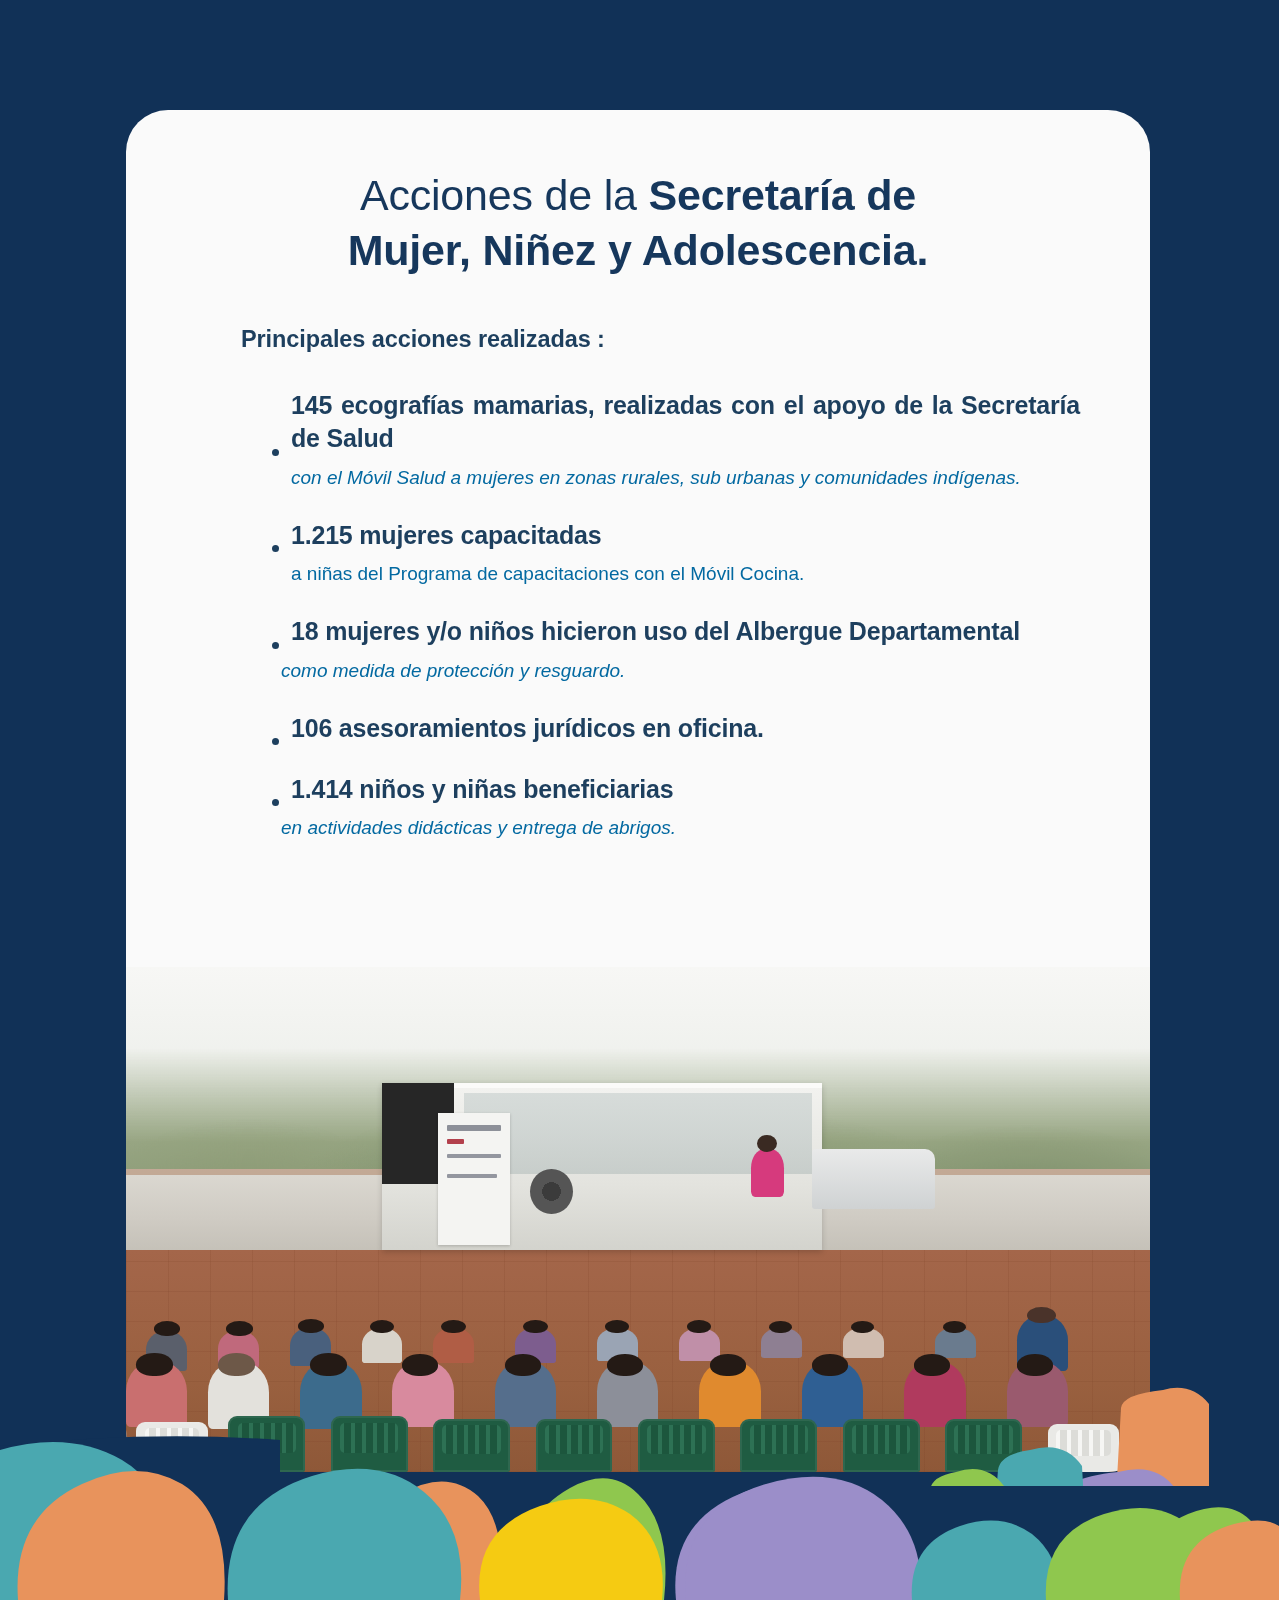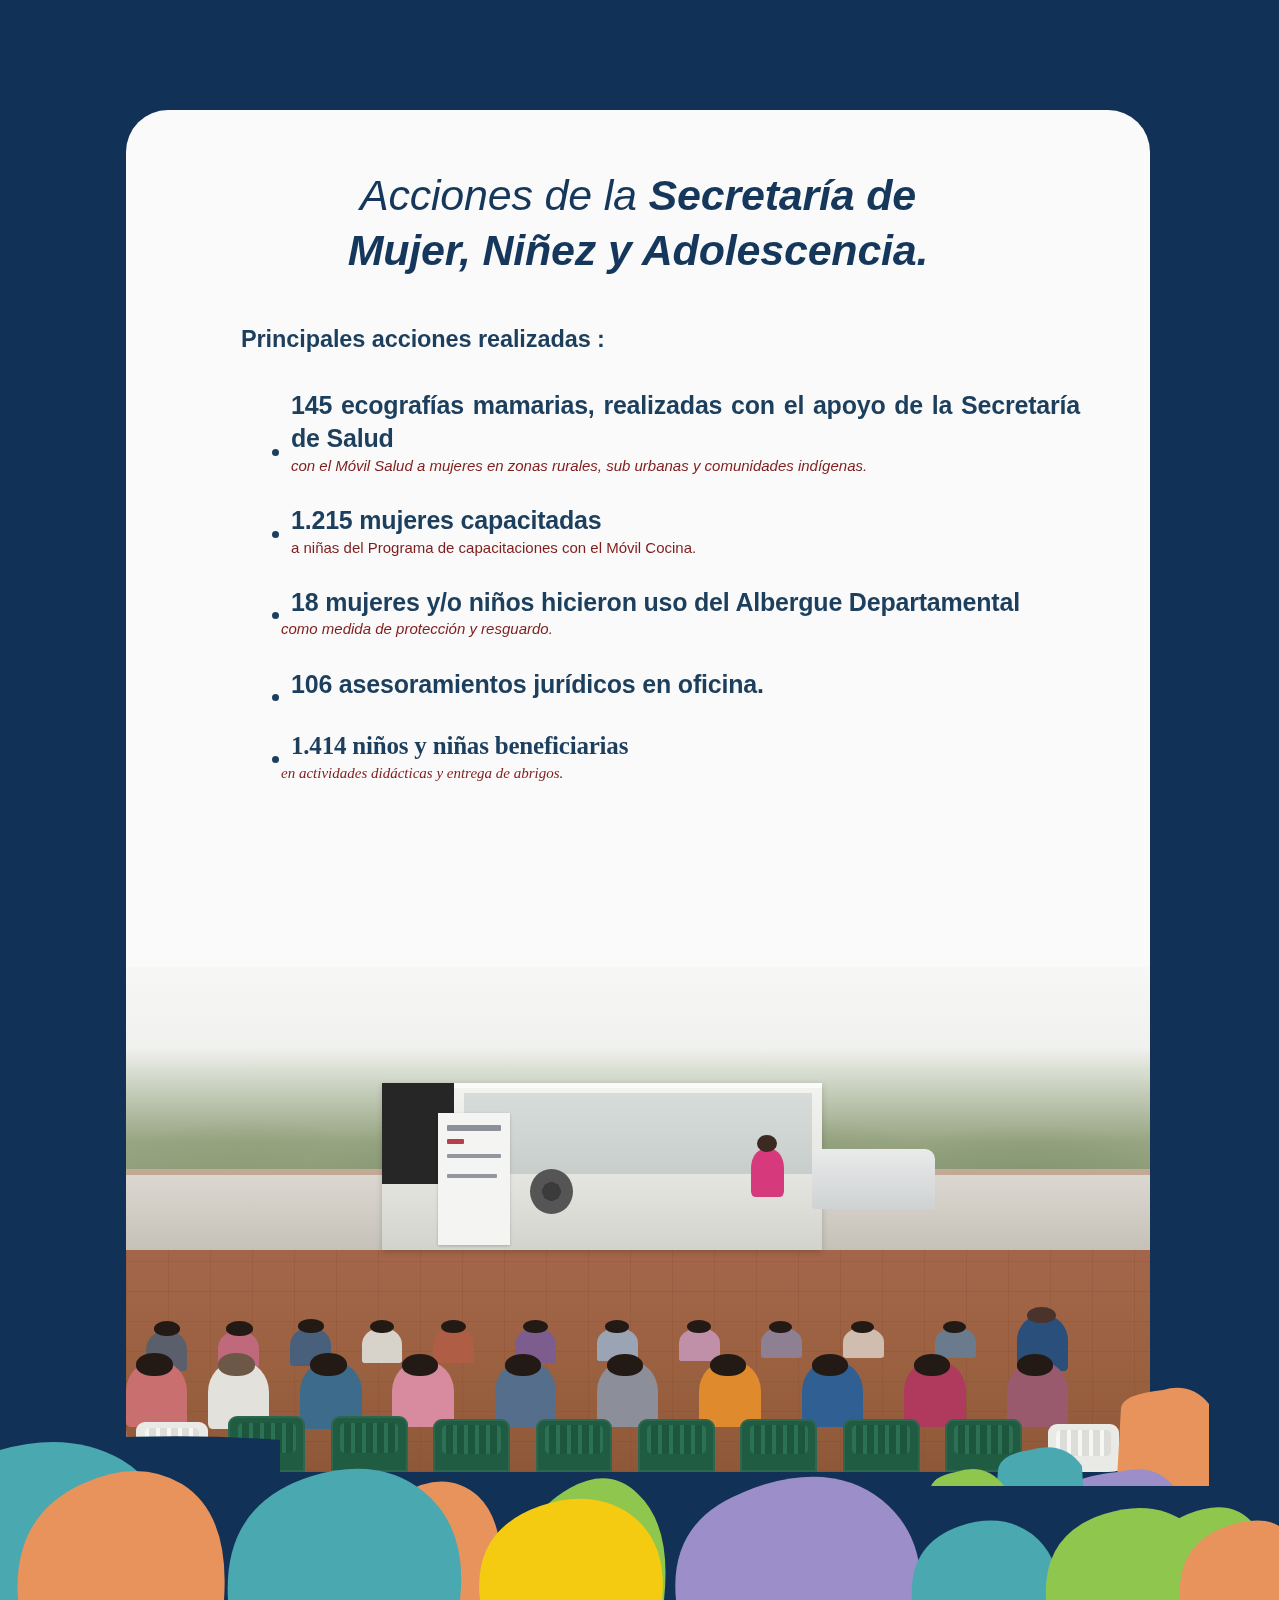--- a/index.html
+++ b/index.html
@@ -29,64 +29,63 @@
   
   .title {
     margin-top:58px;
     text-align:center;
     color:#16375c;
     font-size:43px;
     line-height:1.28;
     font-weight:400;
     letter-spacing:-0.2px;
     padding:0 60px;
-    font-style:italic;
   }
   .title b { font-weight:700; }
 
   
   .body {
     padding:0 70px 0 115px;
     margin-top:48px;
   }
   .lead {
     color:#1d3f5e;
     font-size:23.5px;
     font-weight:700;
     margin-bottom:36px;
     letter-spacing:-0.1px;
   }
 
   .bullet { margin-bottom:28px; }
-  .bullet:last-child { margin-bottom:0;font-family:Liberation Serif, serif; }
+  .bullet:last-child { margin-bottom:0; }
 
   .bl-row { display:flex; align-items:flex-end; }
   .dot {
     flex:0 0 auto;
     width:7px; height:7px;
     border-radius:50%;
     background:#1d3f5e;
     margin:15px 12px 0 31px;
   }
   .bl-head {
     color:#1d3f5e;
     font-size:25px;
     font-weight:700;
     line-height:1.33;
     letter-spacing:-0.2px;
     flex:1;
   }
   .bl-head.just { text-align:justify; text-align-last:left; }
 
   .bl-sub {
-    color:#7f1d1d;
-    font-size:15px;
+    color:#0369a1;
+    font-size:19px;
     font-style:italic;
     line-height:1.38;
-    margin-top:0;
+    margin-top:9px;
   }
   .bl-sub.normal { font-style:normal; }
   .bl-sub.i-50  { padding-left:50px; text-indent:0; }
   .bl-sub.i-just{ padding-left:0; text-indent:50px; text-align:justify; text-align-last:left; }
   .bl-sub.i-40  { padding-left:40px; }
   .bl-sub.i-33  { padding-left:33px; }
 
   
   .photo {
     position:absolute;

